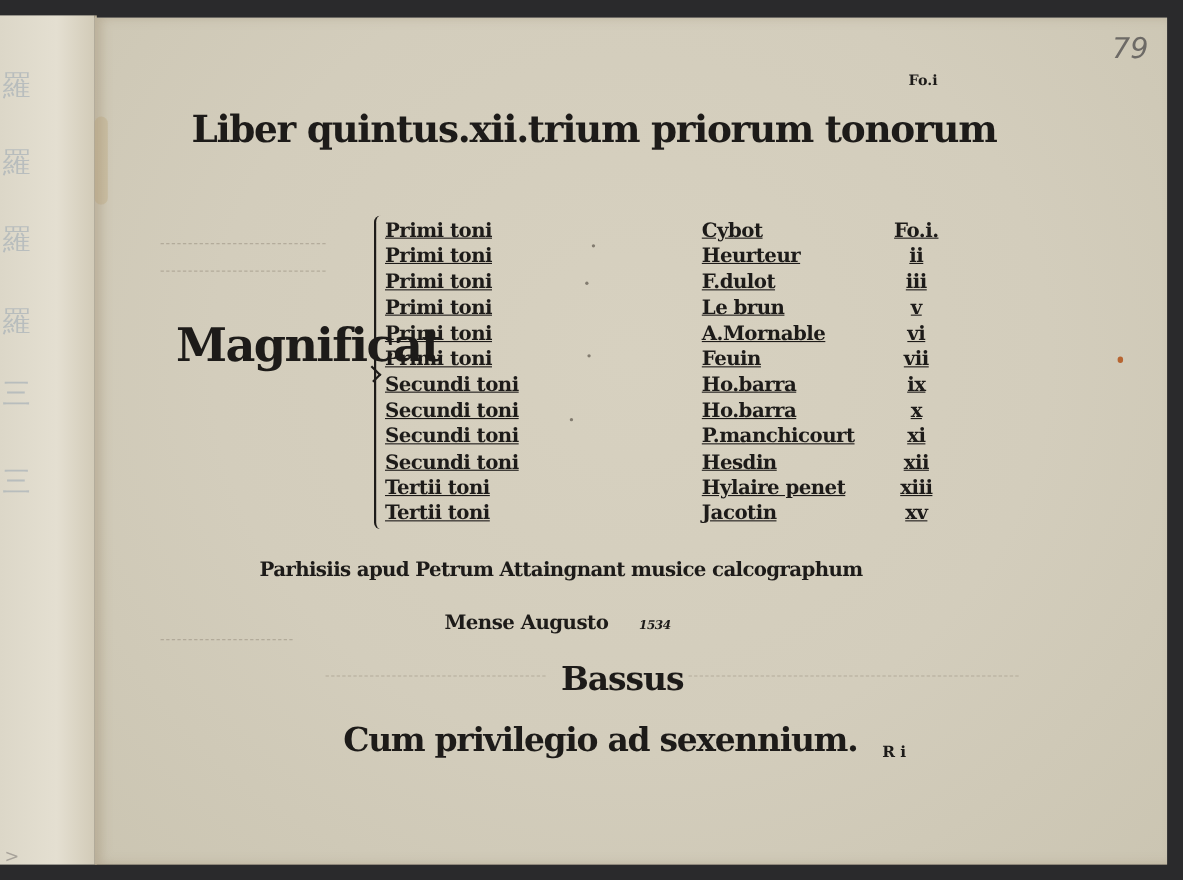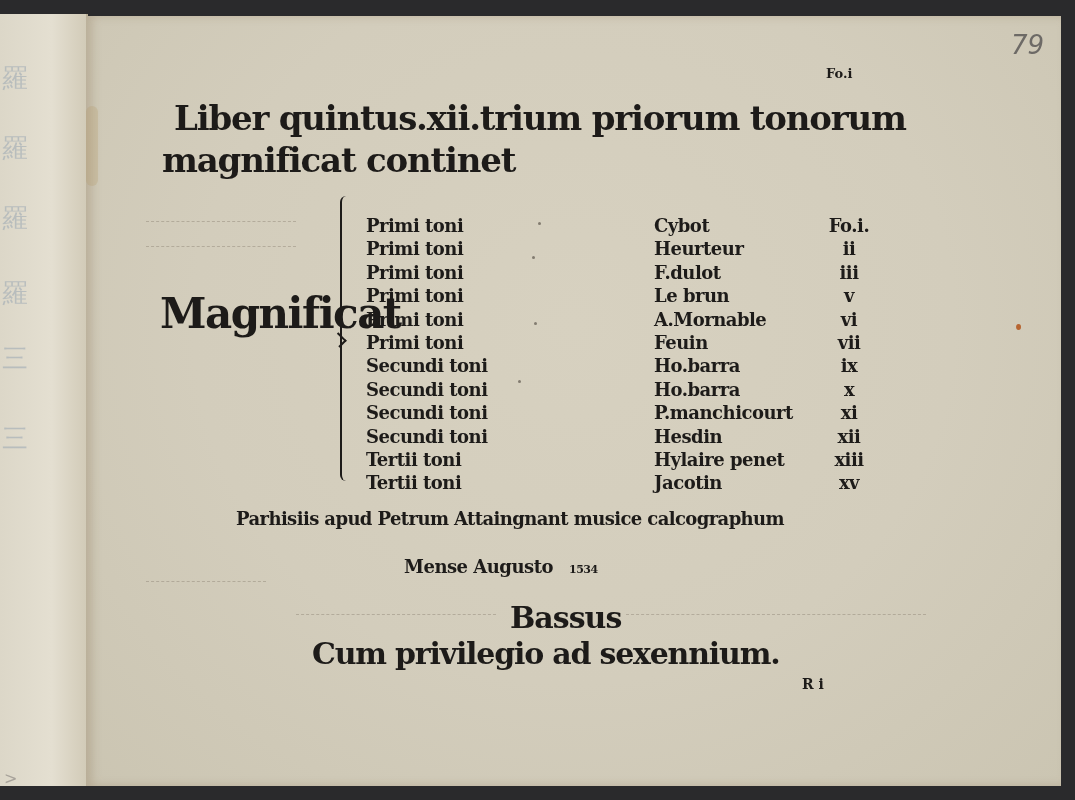--- a/index.html
+++ b/index.html
@@ -38,30 +38,30 @@
     .magnificat { left: 74px; top: 273px; font-size: 42px; letter-spacing: -1.5px; }
     .brace {
       position: absolute; left: 254px; top: 180px; width: 8px; height: 285px;
       border-left: 2px solid #1d1b19; border-radius: 6px 0 0 6px;
     }
     .brace-tip {
       position: absolute; left: 248px; top: 318px; width: 8px; height: 10px;
       border-right: 2px solid #1d1b19; border-bottom: 2px solid #1d1b19;
       transform: rotate(-45deg);
     }
-    .col { position: absolute; top: 182px; margin: 16px; padding: 0; list-style: none; }
+    .col { position: absolute; top: 182px; margin: 0; padding: 0; list-style: none; text-decoration: underline; }
     .col li { height: 23.4px; line-height: 23px; font-size: 18px; white-space: nowrap; letter-spacing: -.5px; }
     .col-tones { left: 264px; }
     .col-composers { left: 552px; }
     .col-folios { left: 700px; width: 94px; text-align: center; }
     .imprint { left: 150px; top: 492px; font-size: 18px; letter-spacing: -.6px; line-height: 22px; font-weight: bold; }
     .imprint-date { left: 318px; top: 540px; font-size: 18px; letter-spacing: -.5px; }
-    .imprint-year { font-size: 11px; margin-left: 16px; }
+    .imprint-year { font-size: 11px; margin-left: 28px; font-style: italic; }
     .voice { left: 424px; top: 584px; font-size: 30px; letter-spacing: -1px; }
-    .privilege { left: 226px; top: 620px; font-size: 30px; letter-spacing: -1.2px; }
+    .privilege { left: 226px; top: 640px; font-size: 30px; letter-spacing: -1.2px; }
     .signature { left: 716px; top: 660px; font-size: 14px; text-align: center; }
     .faint-rule { position: absolute; height: 0; border-top: 1px dashed rgba(120,110,95,.35); }
     .speck { position: absolute; width: 3px; height: 3px; border-radius: 50%; background: #4a433a; opacity: .6; }
     .orange-speck { background: #b45a22; opacity: .9; width: 5px; height: 6px; }
   </style>
 </head>
 <body>
 
 <div class="left-page">
   <div class="bleed" style="top:50px">羅</div>
@@ -73,21 +73,20 @@
   <div class="bleed-arrow">&gt;</div>
 </div>
 
 <div class="main-page">
   <div class="stain"></div>
 
   <div class="pencil pagenum">79</div>
   <div class="blk folio">Fo.i</div>
 
   <div class="blk title1">Liber quintus.xii.trium priorum tonorum</div>
-  <div class="blk title2">magnificat continet</div>
 
   <div class="faint-rule" style="left:60px; top:205px; width:150px;"></div>
   <div class="faint-rule" style="left:60px; top:230px; width:150px;"></div>
   <div class="faint-rule" style="left:60px; top:565px; width:120px;"></div>
   <div class="faint-rule" style="left:210px; top:598px; width:200px;"></div>
   <div class="faint-rule" style="left:540px; top:598px; width:300px;"></div>
 
   <div class="blk magnificat">Magnificat</div>
   <div class="brace"></div>
   <div class="brace-tip"></div>

